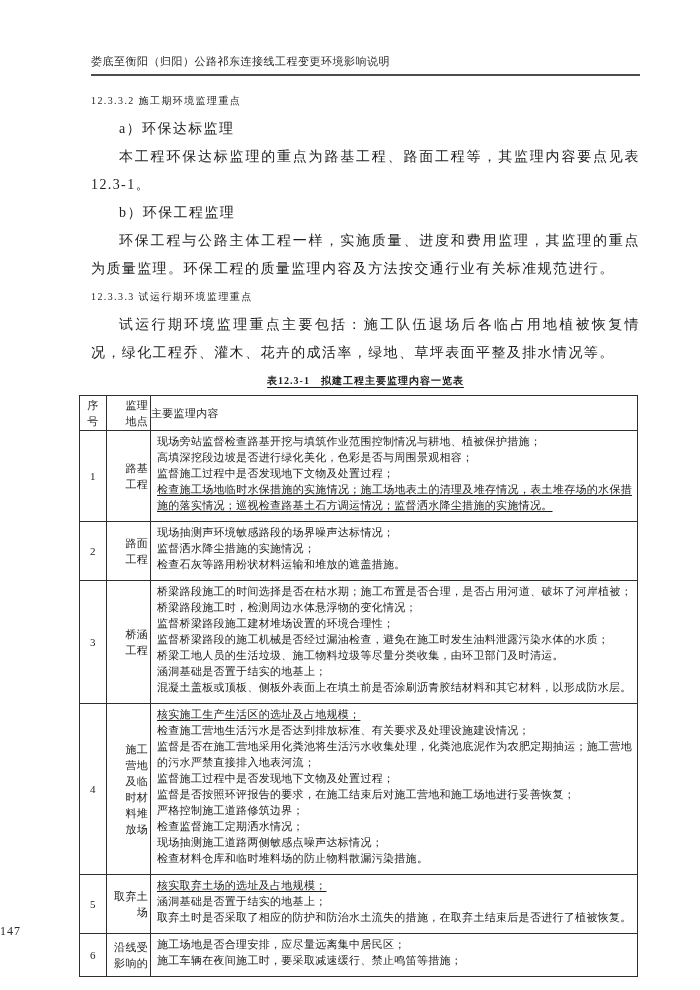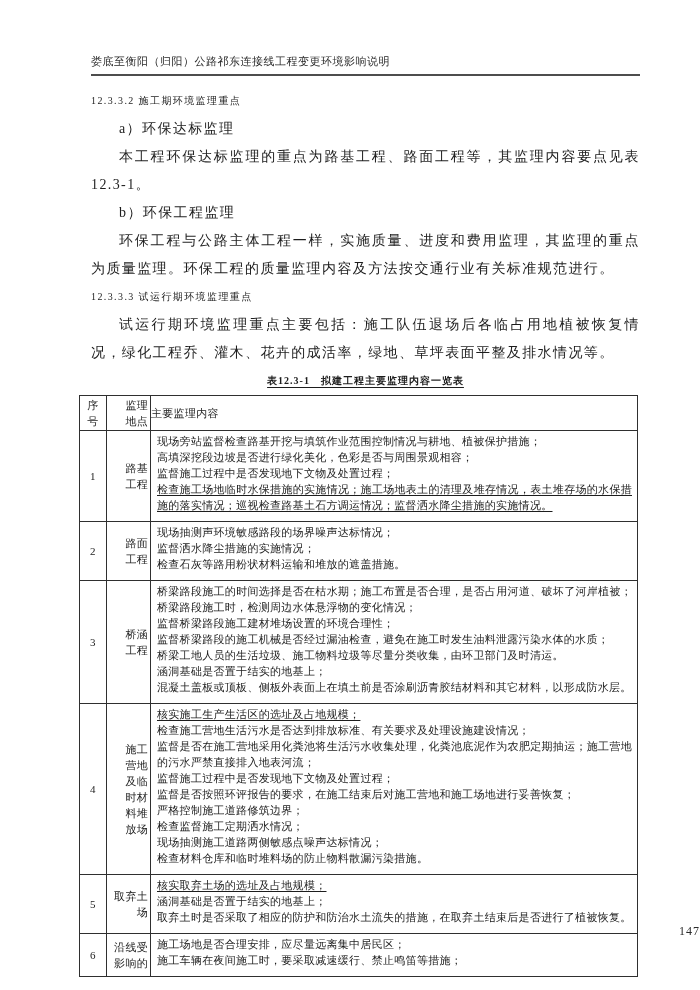--- a/index.html
+++ b/index.html
@@ -61,25 +61,24 @@
   th.col-no, td.cell-no   { width: 27px; text-align: center; }
   th.col-loc, td.cell-loc { width: 44px; text-align: right; white-space: pre-line; padding: 1px 2px; }
   th.col-main { text-align: left; }
   td.cell-main { padding: 2px 5px 8px 6px; text-align: justify; }
   td.cell-main .item { min-height: 16px; }
   td.cell-main .item.u { text-decoration: underline; text-underline-offset: 2px; }
   .page-number {
     position: absolute;
     top: 924px;
     left: 0; right: 0;
-    text-align: right;
+    text-align: left;
     font-size: 12px;
     letter-spacing: 1px;
     color: #2a2a2a;
-    margin-left: 20px;
   }
 </style>
 </head>
 <body>
 
 <div class="page">
 
   <div class="header">
     <span>娄底至衡阳（归阳）公路祁东连接线工程变更环境影响说明</span>
   </div>

